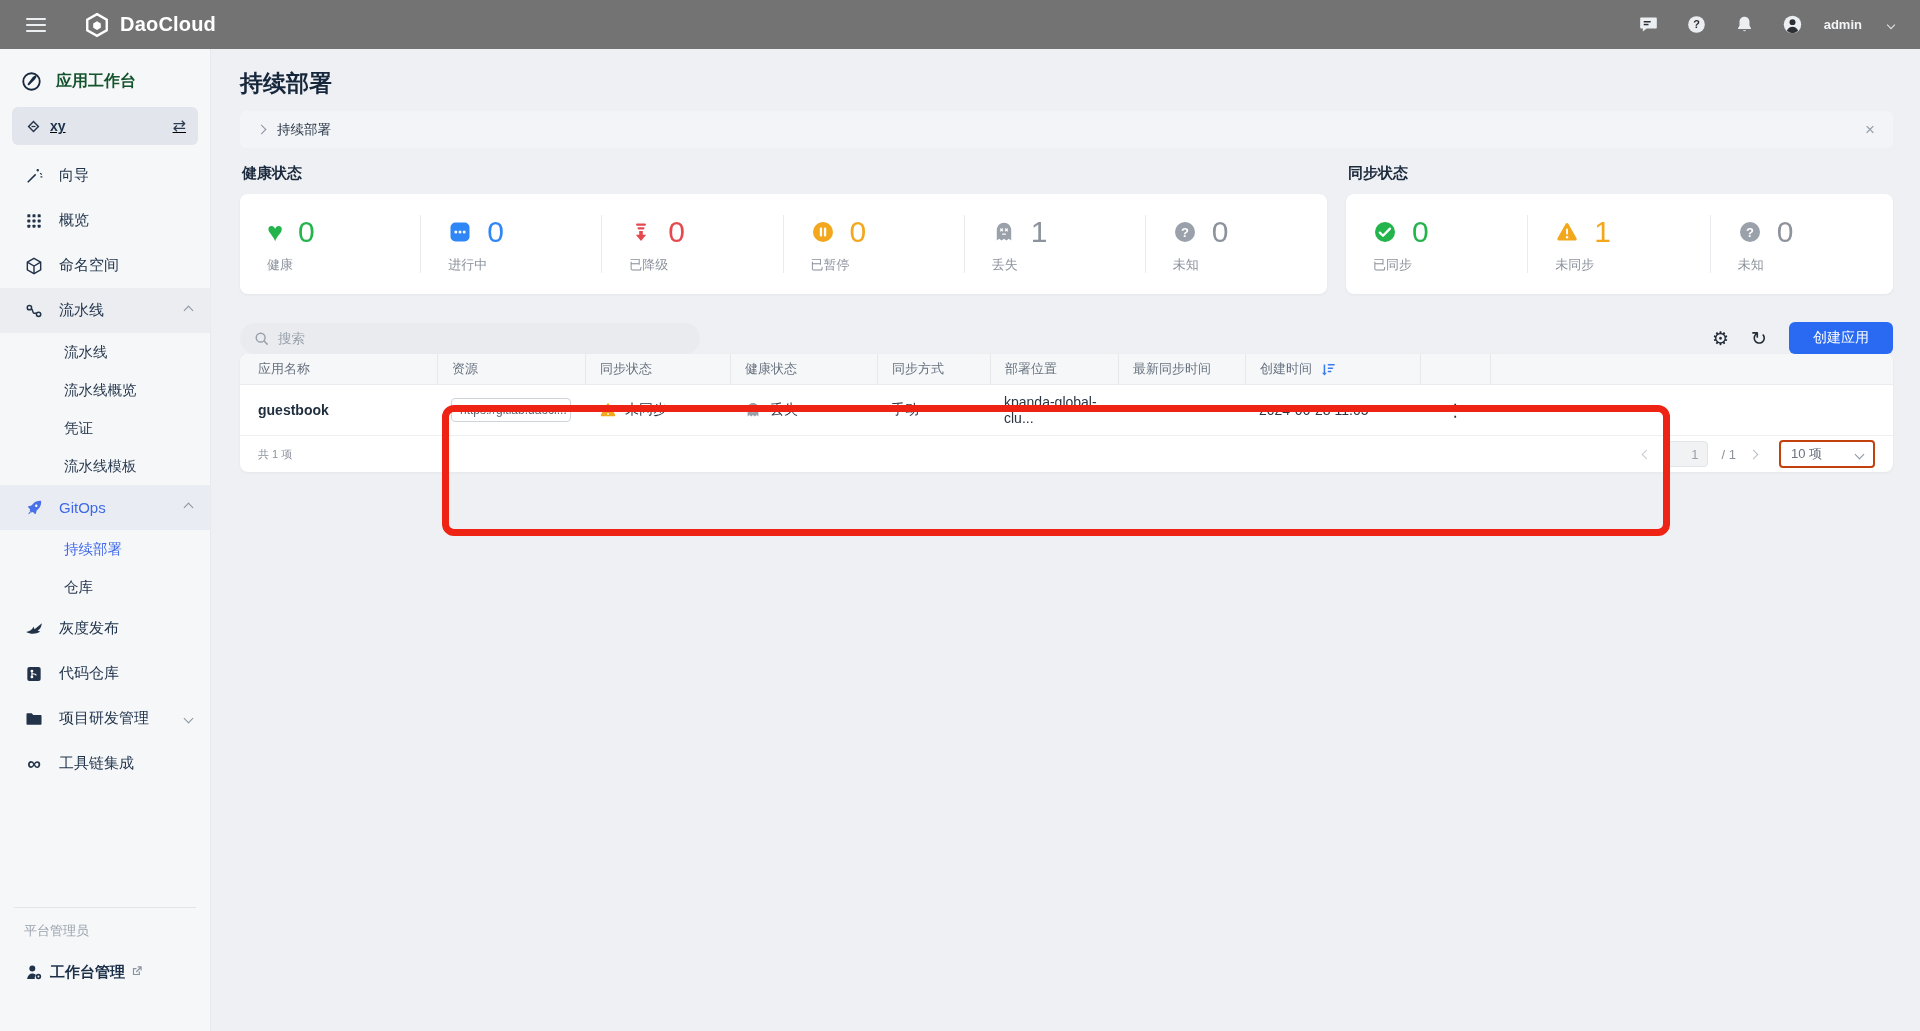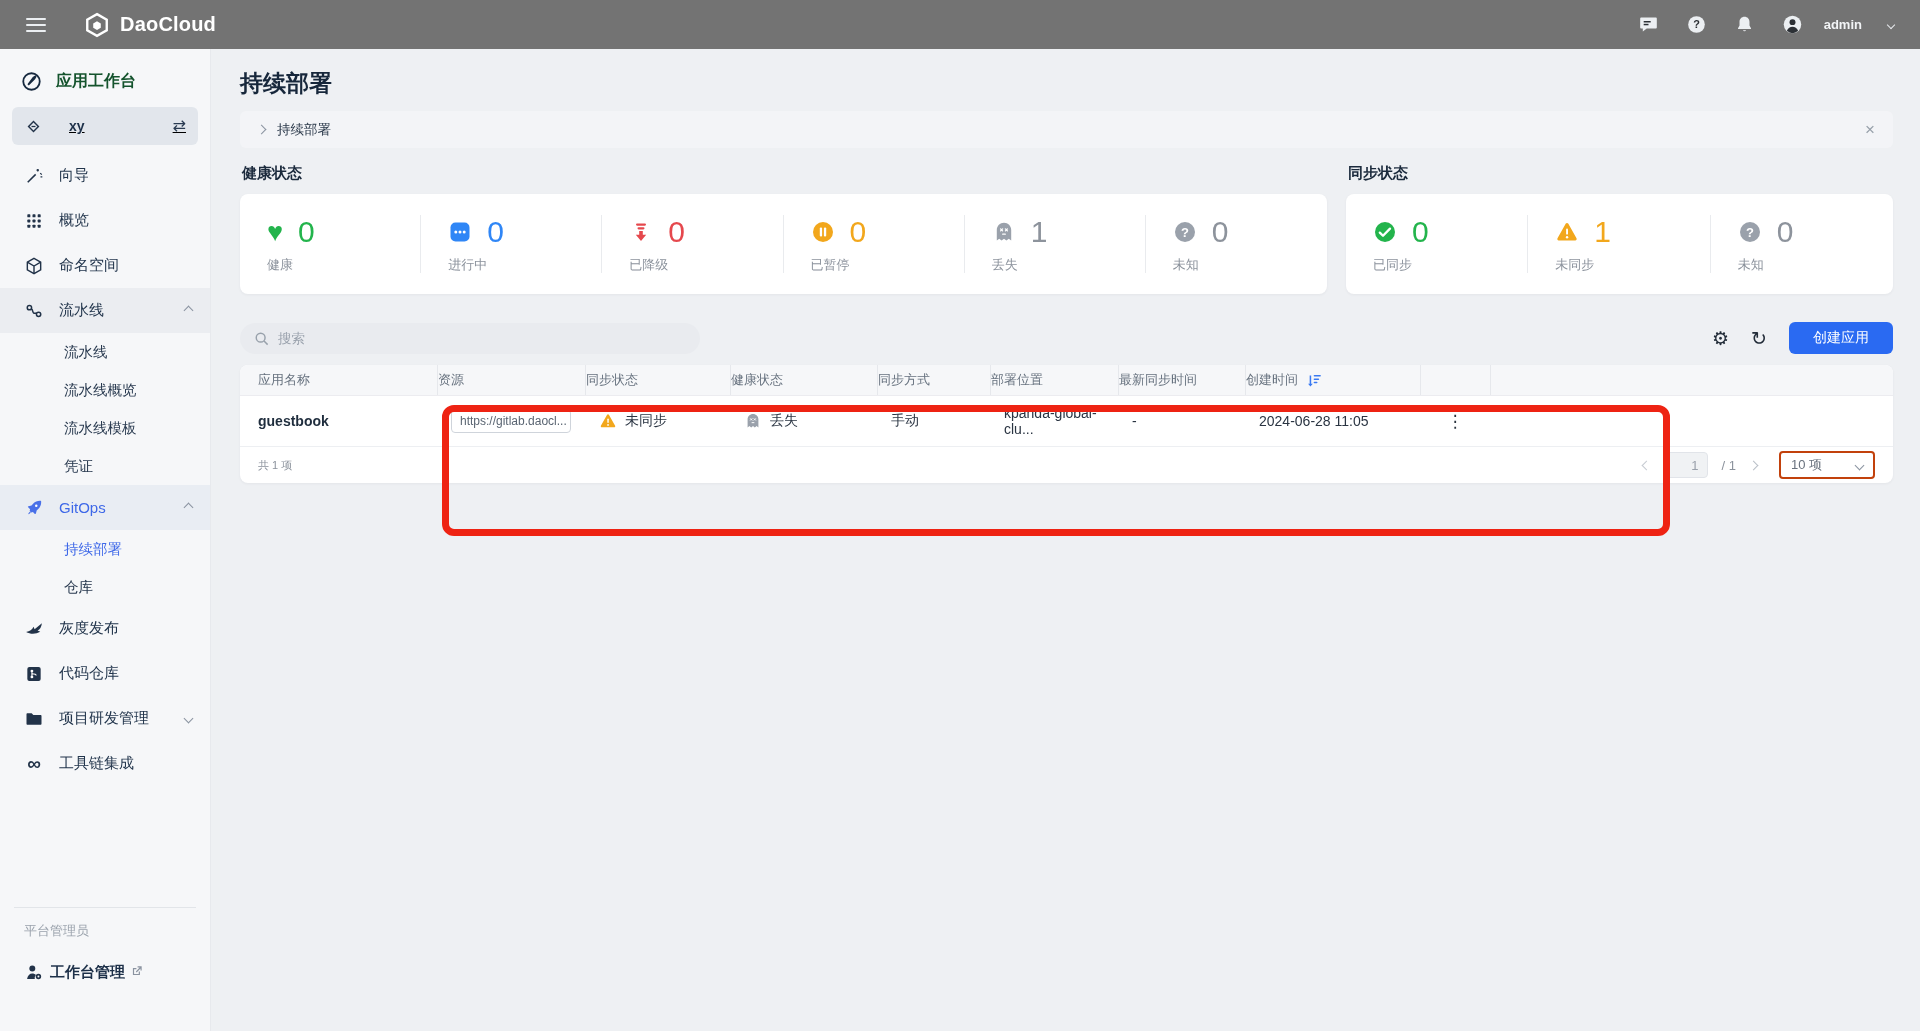--- a/index.html
+++ b/index.html
@@ -23,21 +23,21 @@
   .chev.left { transform:rotate(135deg); } .chev.right { transform:rotate(-45deg); }
   .chev.white { border-color:#e8ebee; width:6px; height:6px; }
 
   
   .sidebar { position:absolute; left:0; top:49px; width:211px; height:982px; background:#f6f7f9;
              border-right:1px solid #e7e9ed; padding-top:14px; z-index:4; }
   .ws-header { height:36px; display:flex; align-items:center; gap:13px; padding:0 20px; }
   .ws-header svg { width:23px; height:23px; flex:none; }
   .ws-header-label { font-size:16px; font-weight:bold; color:#14532d; }
   .ws-select { margin:8px 12px 0 12px; height:38px; background:#e2e6ec; border-radius:6px;
-               display:flex; align-items:center; padding:0 12px; gap:26px; cursor:pointer;text-decoration:underline; }
+               display:flex; align-items:center; padding:0 12px; gap:7px; cursor:pointer;text-decoration:underline; }
   .ws-select svg { width:19px; height:19px; flex:none; }
   .ws-name { font-size:14px; font-weight:bold; color:#1d3049; flex:1; }
   .ws-swap { font-size:16px; color:#2a3b52; line-height:1; }
   .nav { margin-top:8px; }
   .nav-item { position:relative; height:45px; display:flex; align-items:center; gap:15px;
               padding:0 18px 0 24px; font-size:15px; color:#22354c; cursor:pointer; }
   .nav-item svg { width:20px; height:20px; flex:none; }
   .nav-item .glyph-ico { width:20px; text-align:center; font-size:19px; font-weight:bold; color:#223349; line-height:1; }
   .nav-item.open { background:#ebedf1; }
   .nav-item.gitops { background:#e9edf3; color:#3e68e8; }
@@ -84,24 +84,24 @@
   .search-box svg { width:17px; height:17px; flex:none; }
   .search-input { flex:1; border:none; outline:none; background:transparent; font-size:13.5px; color:#3a4656;
                   font-family:inherit; }
   .search-input::placeholder { color:#9aa2ad; }
   .toolbar-right { margin-left:auto; display:flex; align-items:center; gap:22px; }
   .tool-glyph { font-size:19px; color:#222c38; cursor:pointer; line-height:1; }
   .btn-create { height:32px; padding:0 24px; background:#2a6af2; border:none; border-radius:6px;
                 color:#fff; font-size:14px; font-family:inherit; cursor:pointer; }
 
   
-  .table-card { margin-top:11px; background:#fff; border-radius:8px; box-shadow:0 1px 3px rgba(30,40,60,.05); overflow:hidden; }
+  .table-card { background:#fff; border-radius:8px; box-shadow:0 1px 3px rgba(30,40,60,.05); overflow:hidden; }
   .tgrid { display:grid; grid-template-columns:197px 148px 145px 147px 113px 128px 127px 175px 70px 1fr; }
   .thead { height:31px; background:#f6f7f9; align-items:center; border-bottom:1px solid #ececf0; }
-  .th { font-size:13px; color:#67727f; padding-left:0; height:100%; display:flex; align-items:center; gap:8px; }
+  .th { font-size:13px; color:#67727f; padding-left:14px; height:100%; display:flex; align-items:center; gap:8px; }
   .th:first-child { padding-left:18px; }
   .th + .th { border-left:1px solid #e6e8ec; }
   .th svg.sort { width:17px; height:17px; }
   .trow { height:51px; align-items:center; border-bottom:1px solid #edeff2; }
   .td { font-size:14px; color:#2a3442; padding-left:14px; display:flex; align-items:center; gap:8px; }
   .td:first-child { padding-left:18px; }
   .td.app-name { font-weight:bold; color:#1f2d3d; }
   .res-chip { display:inline-block; max-width:120px; overflow:hidden; white-space:nowrap; border:1px solid #cfd4db;
               border-radius:4px; padding:4px 8px; font-size:12px; color:#5a6572; background:#fff; cursor:default; }
   .td svg { width:18px; height:18px; flex:none; }
@@ -227,24 +227,24 @@
         <span>流水线</span>
         <span class="chev up side-chev"></span>
       </div>
       <div class="nav-sub">
           <span>流水线</span>
         </div>
       <div class="nav-sub">
           <span>流水线概览</span>
         </div>
       <div class="nav-sub">
+          <span>凭证</span>
+        </div>
+      <div class="nav-sub">
           <span>流水线模板</span>
-        </div>
-      <div class="nav-sub">
-          <span>凭证</span>
         </div>
       <div class="nav-item gitops">
         <svg viewBox="0 0 24 24">
             <path d="M20.5 3.5c-3.8-.4-7 .9-9.3 3.2L9 8.9l-3.6.9a.8.8 0 0 0-.4 1.3l2.3 2.3-.5 2.1 1.8 1.8 2.1-.5 2.3 2.3c.4.4 1.1.2 1.3-.4l.9-3.6 2.2-2.2c2.3-2.3 3.6-5.5 3.1-9.4z" fill="#4a71e8"></path>
             <circle cx="14.7" cy="9.3" r="1.5" fill="#fff"></circle>
             <path d="M7.5 16.5c-1.2.3-2.3 1.7-2.5 3 1.3-.2 2.7-1.3 3-2.5z" fill="#4a71e8"></path>
           </svg>
         <span>GitOps</span>
         <span class="chev up side-chev"></span>
       </div>

